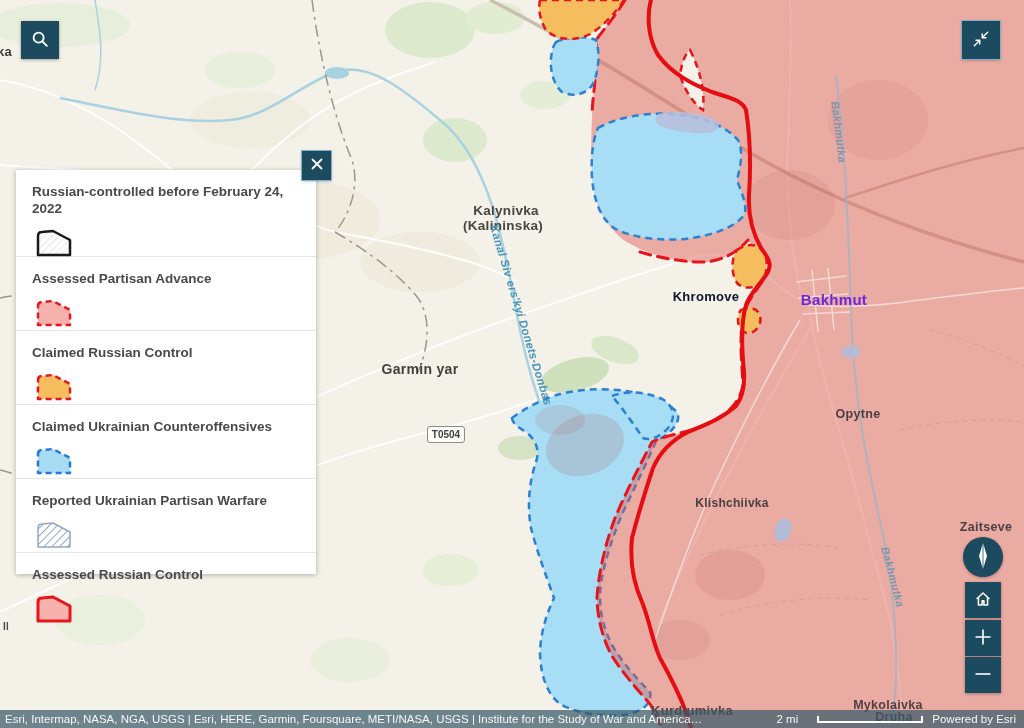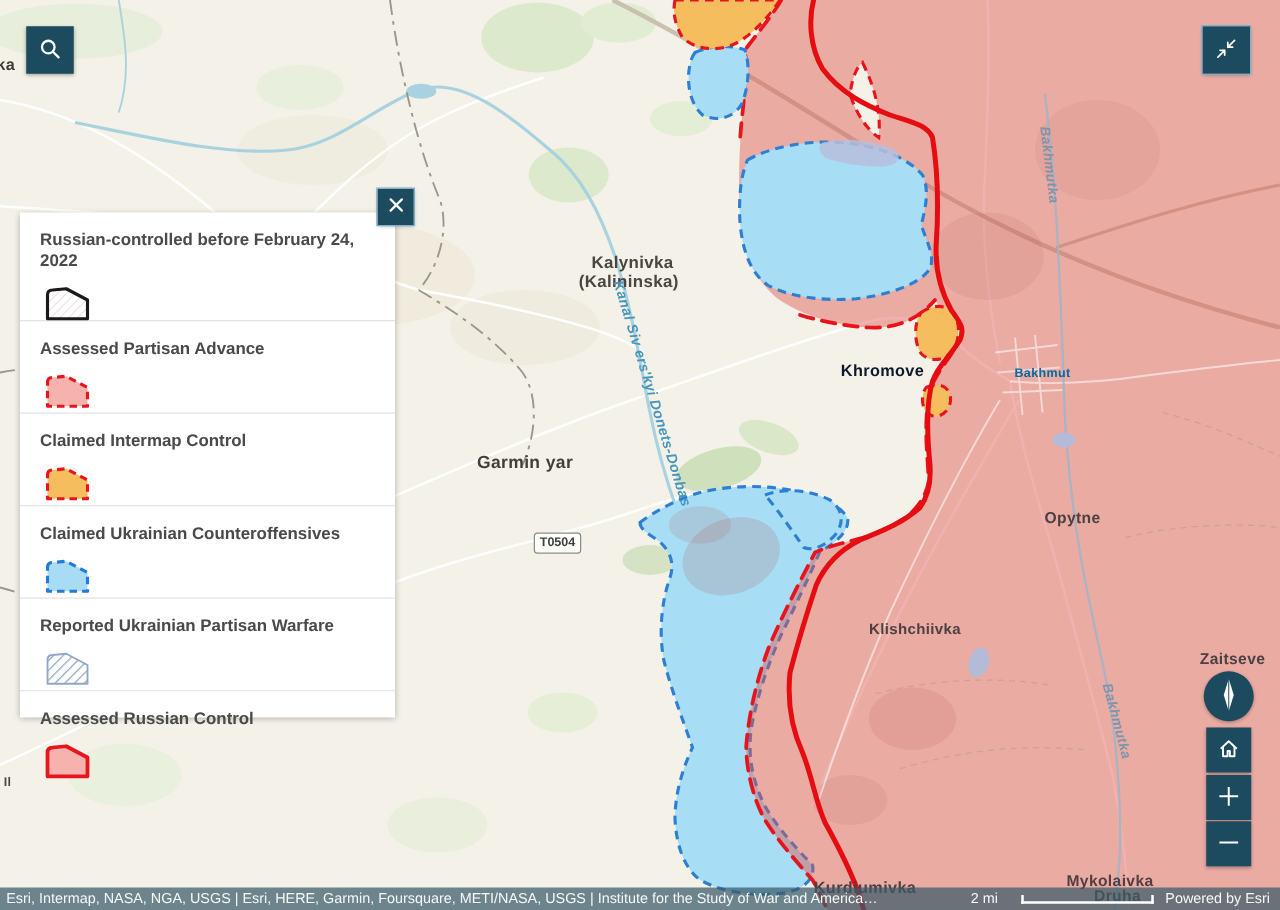--- a/index.html
+++ b/index.html
@@ -162,21 +162,21 @@
     </g>
 
     <path d="M652,-4 C646,15 648,38 658,55 C672,74 692,84 712,92 C730,98 742,100 746,110 C750,135 751,165 749,195 C748,215 752,232 761,248 C768,258 772,262 768,272 C760,285 750,293 746,305 C740,325 742,352 744,372 C745,388 742,398 736,406 C720,420 702,426 688,432 C672,440 660,452 653,468 C645,492 638,515 632,538 C630,558 632,580 642,602 C650,622 652,640 660,658 C670,676 680,696 686,712 C688,718 690,724 691,728" fill="none" stroke="#e50d12" stroke-width="4" stroke-linecap="round"></path>
   </svg>
 
   <div id="labels-layer">
       <div class="map-label" style="font-size: 13px; color: rgb(63, 59, 55); left: -3px; top: 44px;">ka</div>
       <div class="map-label" style="font-size: 13.5px; color: rgb(75, 69, 64); left: 506px; top: 210px; transform: translate(-50%, -50%);">Kalynivka</div>
       <div class="map-label" style="font-size: 13.5px; color: rgb(75, 69, 64); left: 503px; top: 225px; transform: translate(-50%, -50%);">(Kalininska)</div>
       <div class="map-label" style="font-size: 13px; color: #0f172a; left: 706px; top: 260px; transform: translate(-50%, -50%); margin-top: 36px;">Khromove</div>
-      <div class="map-label" style="font-size: 10px; color: #0369a1; left: 834px; top: 299px; transform: translate(-50%, -50%);">Bakhmut</div>
+      <div class="map-label" style="font-size: 15px; color: #6d28d9; left: 834px; top: 299px; transform: translate(-50%, -50%);">Bakhmut</div>
       <div class="map-label" style="font-size: 14px; color: rgb(67, 62, 58); left: 420px; top: 369px; transform: translate(-50%, -50%);">Garmin yar</div>
       <div class="map-label" style="font-size: 12.5px; color: rgb(76, 64, 67); left: 858px; top: 414px; transform: translate(-50%, -50%);">Opytne</div>
       <div class="map-label" style="font-size: 12px; color: rgb(76, 64, 67); left: 732px; top: 503px; transform: translate(-50%, -50%);">Klishchiivka</div>
       <div class="map-label" style="font-size: 12.5px; color: rgb(76, 64, 67); left: 986px; top: 527px; transform: translate(-50%, -50%);">Zaitseve</div>
       <div class="map-label" style="font-size: 12.5px; color: rgb(81, 63, 65); left: 888px; top: 705px; transform: translate(-50%, -50%);">Mykolaivka</div>
       <div class="map-label" style="font-size: 12.5px; color: rgb(81, 63, 65); left: 894px; top: 717px; transform: translate(-50%, -50%);">Druha</div>
       <div class="map-label" style="font-size: 13px; color: rgb(76, 63, 65); left: 692px; top: 710px; transform: translate(-50%, -50%);">Kurdiumivka</div>
       <div class="map-label" style="font-size: 10px; color: rgb(74, 74, 74); left: 3px; top: 621px;">Il</div>
       <div class="map-label" style="font-size: 11.5px; color: rgb(72, 149, 189); font-style: italic; left: 521px; top: 315px; transform: translate(-50%, -50%) rotate(73deg);">Kanal Siv ers'kyi Donets-Donbas</div>
       <div class="map-label" style="font-size: 11px; color: rgb(125, 148, 171); font-style: italic; left: 839px; top: 132px; transform: translate(-50%, -50%) rotate(83deg);">Bakhmutka</div>
@@ -197,21 +197,21 @@
           <path d="M6,9 Q6,5 10,5 L21,4 L38,13 L38,28 L6,28 Z" fill="url(#hp0)" stroke="#1a1a1a" stroke-width="2.5" stroke-linejoin="round"></path>
         </svg>
       </div>
       <div class="legend-row">
         <div class="lbl">Assessed Partisan Advance</div>
         <svg width="44" height="33" viewBox="0 0 44 33">
           <path d="M6,9 Q6,5 10,5 L21,4 L38,13 L38,28 L6,28 Z" fill="#f6b3ae" stroke="#e8151c" stroke-width="2.5" stroke-dasharray="6 4" stroke-linejoin="round"></path>
         </svg>
       </div>
       <div class="legend-row">
-        <div class="lbl">Claimed Intermap Control</div>
+        <div class="lbl">Claimed Russian Control</div>
         <svg width="44" height="33" viewBox="0 0 44 33">
           <path d="M6,9 Q6,5 10,5 L21,4 L38,13 L38,28 L6,28 Z" fill="#f6bd5f" stroke="#e8151c" stroke-width="2.5" stroke-dasharray="6 4" stroke-linejoin="round"></path>
         </svg>
       </div>
       <div class="legend-row">
         <div class="lbl">Claimed Ukrainian Counteroffensives</div>
         <svg width="44" height="33" viewBox="0 0 44 33">
           <path d="M6,9 Q6,5 10,5 L21,4 L38,13 L38,28 L6,28 Z" fill="#a8dcf5" stroke="#2579d8" stroke-width="2.5" stroke-dasharray="6 4" stroke-linejoin="round"></path>
         </svg>
       </div>

